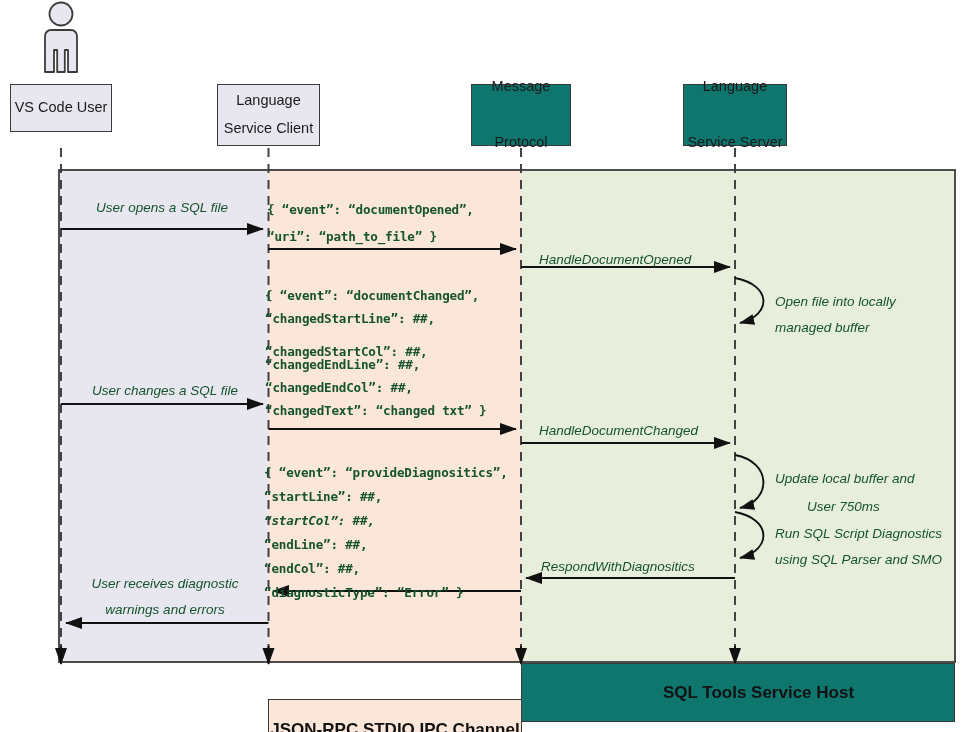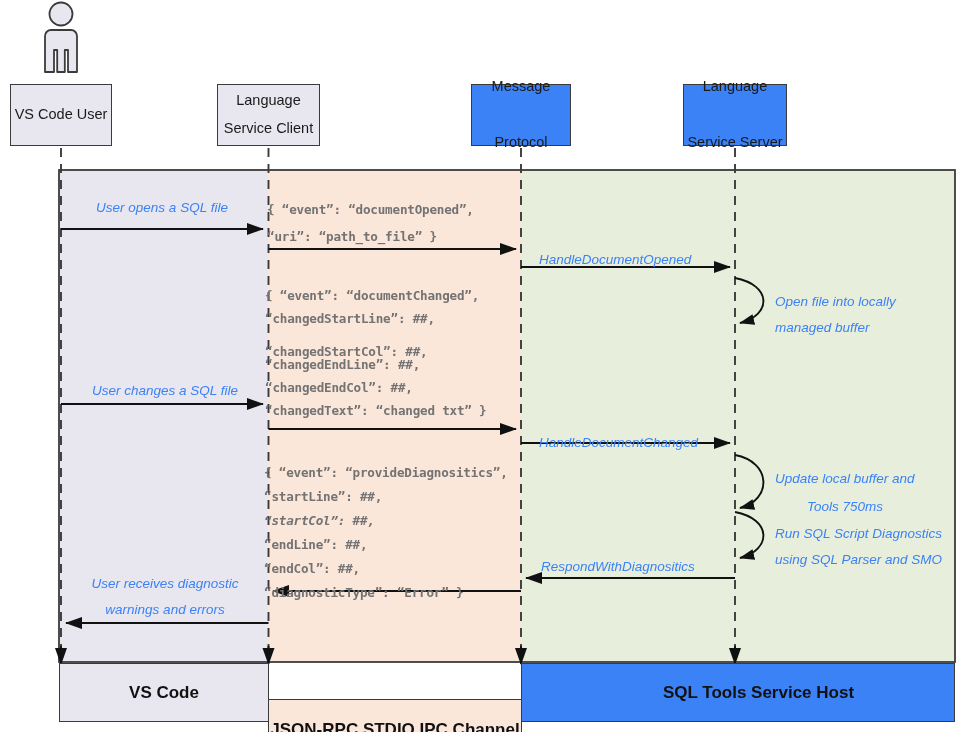--- a/index.html
+++ b/index.html
@@ -27,50 +27,50 @@
     flex-direction: column;
     align-items: center;
     justify-content: center;
     font-size: 14.5px;
     color: #1a1a1a;
     line-height: 1.9;
     text-align: center;
   }
   .lifeline-head .ln { display: block; }
   .fill-purple { background: #e8e6ef; }
-  .fill-green  { background: #3b82f6; gap: 28px; }
+  .fill-green  { background: #0f766e; gap: 28px; }
   .fill-orange { background: #fbe6da; }
 
   
   .footer-cell {
     position: absolute;
     box-sizing: border-box;
     border: 1.6px solid #3b3b3b;
     display: flex;
     align-items: center;
     justify-content: center;
     font-weight: bold;
     font-size: 17px;
     color: #111;
   }
   
   .lbl {
     position: absolute;
-    color: #3b82f6;
+    color: #14532d;
     white-space: nowrap;
   }
   .lbl-italic {
     font-style: italic;
     font-size: 13.5px;
   }
   .lbl-mono {
     font-family: "DejaVu Sans Mono", "Liberation Mono", monospace;
     font-size: 12.6px;
     font-weight: bold;
-    color: #737373;
+    color: #14532d;
     letter-spacing: -0.2px;
   }
   .lbl-center { transform: translateX(-50%); text-align: center; }
 </style>
 </head>
 <body>
 
 <div id="diagram">
 
   <svg class="svg-layer" width="962" height="732">
@@ -131,21 +131,21 @@
       <line x1="268.5" y1="623" x2="66" y2="623" marker-end="url(#arrHead)"></line>
     </g>
 
     <g stroke="#111" stroke-width="1.9" fill="none">
       <path d="M735,278 C772,285 772,315 740,323" marker-end="url(#arrHeadSm)"></path>
       <path d="M735,455 C772,462 772,500 740,508" marker-end="url(#arrHeadSm)"></path>
       <path d="M735,512 C772,519 772,550 740,558" marker-end="url(#arrHeadSm)"></path>
     </g>
   </svg>
 
-  <div class="lifeline-head fill-purple" style="left:10px; top:84px; width:102px; height:62px;">
+  <div class="lifeline-head fill-purple" style="left:10px; top:84px; width:102px; height:48px;">
     <span class="ln">VS Code User</span>
   </div>
 
   <div class="lifeline-head fill-purple" style="left:217px; top:84px; width:103px; height:62px;">
     <span class="ln">Language</span>
     <span class="ln">Service Client</span>
   </div>
 
   <div class="lifeline-head fill-green" style="left:471px; top:84px; width:100px; height:62px;">
     <span class="ln">Message</span>
@@ -156,32 +156,32 @@
     <span class="ln">Language</span>
     <span class="ln">Service Server</span>
   </div>
 
   <div class="lbl lbl-italic lbl-center" style="left:162px; top:200px;">User opens a SQL file</div>
 
   <div class="lbl lbl-italic" style="left:539px; top:252px;">HandleDocumentOpened</div>
 
   <div class="lbl lbl-italic lbl-center" style="left:165px; top:383px;">User changes a SQL file</div>
 
-  <div class="lbl lbl-italic" style="left:539px; top:435px;">HandleDocumentChanged</div>
+  <div class="lbl lbl-italic" style="left:539px; top:423px;">HandleDocumentChanged</div>
 
   <div class="lbl lbl-italic" style="left:541px; top:559px;">RespondWithDiagnositics</div>
 
   <div class="lbl lbl-italic lbl-center" style="left:165px; top:576px;">User receives diagnostic</div>
   <div class="lbl lbl-italic lbl-center" style="left:165px; top:602px;">warnings and errors</div>
 
   <div class="lbl lbl-italic" style="left:775px; top:294px;">Open file into locally</div>
   <div class="lbl lbl-italic" style="left:775px; top:320px;">managed buffer</div>
 
   <div class="lbl lbl-italic" style="left:775px; top:471px;text-align:center;">Update local buffer and</div>
-  <div class="lbl lbl-italic" style="left:807px; top:499px;">Tools 750ms</div>
+  <div class="lbl lbl-italic" style="left:807px; top:499px;">User 750ms</div>
 
   <div class="lbl lbl-italic" style="left:775px; top:526px;">Run SQL Script Diagnostics</div>
   <div class="lbl lbl-italic" style="left:775px; top:552px;">using SQL Parser and SMO</div>
 
   <div>
     <div class="lbl lbl-mono" style="left:267px; top:202px;">{ “event”: “documentOpened”,</div>
     <div class="lbl lbl-mono" style="left:267px; top:229px;">  “uri”: “path_to_file” }</div>
   </div>
 
   <div>
@@ -195,23 +195,20 @@
 
   <div>
     <div class="lbl lbl-mono" style="left:264px; top:465px;">{ “event”: “provideDiagnositics”,</div>
     <div class="lbl lbl-mono" style="left:264px; top:489px;">  “startLine”: ##,</div>
     <div class="lbl lbl-mono" style="left:264px; top:513px;font-style:italic;">  “startCol”: ##,</div>
     <div class="lbl lbl-mono" style="left:264px; top:537px;">  “endLine”: ##,</div>
     <div class="lbl lbl-mono" style="left:264px; top:561px;text-align:center;">  “endCol”: ##,</div>
     <div class="lbl lbl-mono" style="left:264px; top:585px;">  “diagnosticType”: “Error” }</div>
   </div>
 
-  <div class="footer-cell fill-purple" style="left:59px; top:663px; width:210px; height:59px;">
-    <span>VS Code</span>
-  </div>
   <div class="footer-cell fill-orange" style="left:268px; top:699px; width:254px; height:61px;">
     <span>JSON-RPC STDIO IPC Channel</span>
   </div>
   <div class="footer-cell fill-green" style="left:521px; top:663px; width:434px; height:59px;padding-left:41px;">
     <span>SQL Tools Service Host</span>
   </div>
 
 </div>
 
 </body></html>

